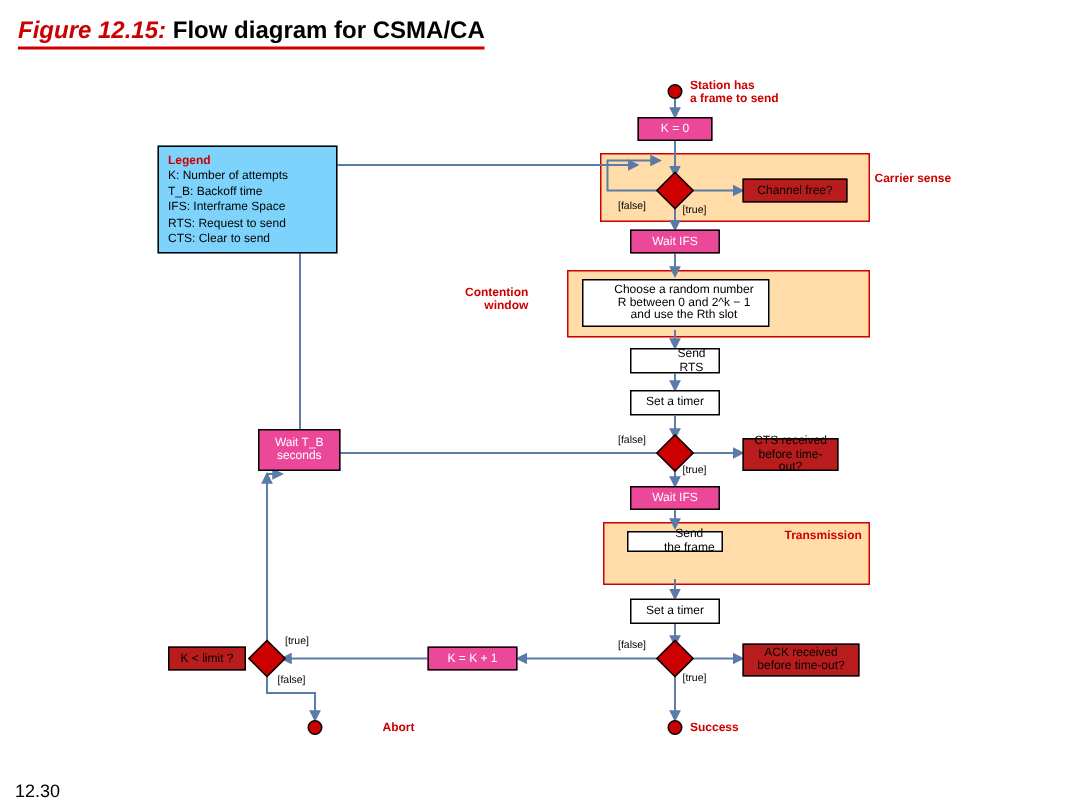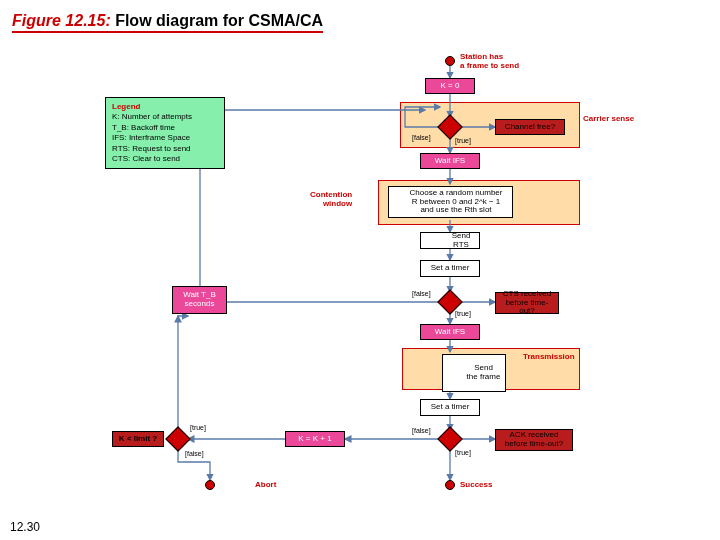--- a/index.html
+++ b/index.html
@@ -63,21 +63,21 @@
     background: #c00;
     border-radius: 50%;
     border: 1px solid #000;
   }
   .label { position: absolute; font-size: 8px; color: #000; }
   .label.red { color: #c00; font-weight: bold; }
   .label.tf { font-size: 7px; }
   .legendbox {
     position: absolute;
     border: 1.5px solid #000;
-    background: #86efac;
+    background: #7dd3fc;
     font-size: 8px;
     padding: 4px 6px;
     line-height: 1.3;
   }
   .legendbox .lh { color: #c00; font-weight: bold; font-size: 8px; }
   svg.lines { position: absolute; top: 0; left: 0; width: 720px; height: 480px; }
 </style>
 </head>
 <body>
 
@@ -180,21 +180,21 @@
     </div>
   <div class="label tf" style="left:412px; top:248px;">[false]</div>
   <div class="label tf" style="left:455px; top:268px;">[true]</div>
 
   <div class="box blue" style="left:420px; top:282px; width:60px; height:16px;">
       <span>Wait IFS</span>
     </div>
 
   <div class="box big-pink" style="left:402px; top:306px; width:178px; height:42px; z-index:-1;"></div>
   <div class="label red" style="left:523px; top:310px;">Transmission</div>
-  <div class="box" style="left:442px; top:312px; width:64px; height:38px;padding-left:21px;">
+  <div class="box" style="left:418px; top:312px; width:64px; height:14px;padding-left:21px;">
       <span style="white-space:pre-line">Send
 the frame</span>
     </div>
 
   <div class="box" style="left:420px; top:357px; width:60px; height:17px;">
       <span>Set a timer</span>
     </div>
 
   <div class="diamond" style="left:441px; top:388px;"></div>
   <div class="box pink" style="left:495px; top:387px; width:78px; height:22px;">
@@ -210,21 +210,21 @@
   <div class="box blue" style="left:172px; top:244px; width:55px; height:28px;">
       <span style="white-space:pre-line">Wait T_B
 seconds</span>
     </div>
 
   <div class="box blue" style="left:285px; top:389px; width:60px; height:16px;">
       <span>K = K + 1</span>
     </div>
 
   <div class="diamond" style="left:169px; top:388px;"></div>
-  <div class="box pink" style="left:112px; top:389px; width:52px; height:16px;font-weight:bold;">
+  <div class="box pink" style="left:112px; top:389px; width:52px; height:16px;">
       <span>K &lt; limit ?</span>
     </div>
   <div class="label tf" style="left:190px; top:382px;">[true]</div>
   <div class="label tf" style="left:185px; top:408px;">[false]</div>
 
   <div class="dot" style="left:205px; top:438px;"></div>
   <div class="label red" style="left:220px; top:438px;margin-left:35px;">Abort</div>
 
   <div class="legendbox" style="left:105px; top:55px; width:120px;">
     <div class="lh">Legend</div>

